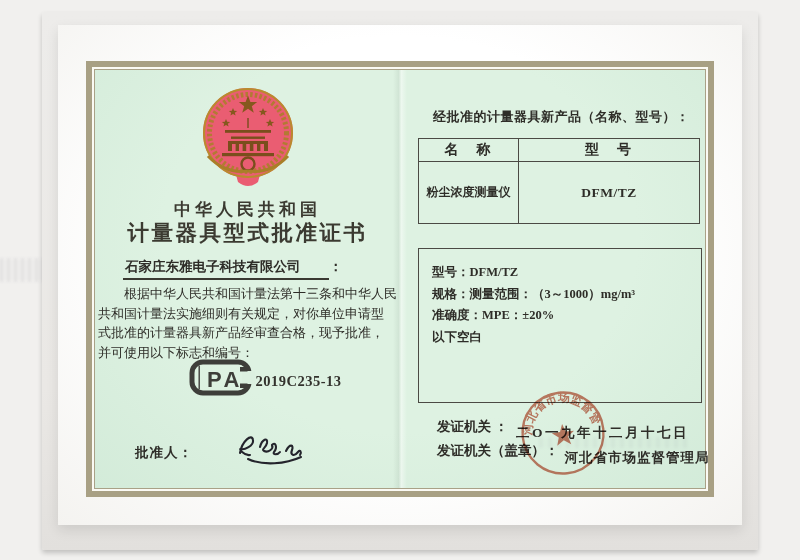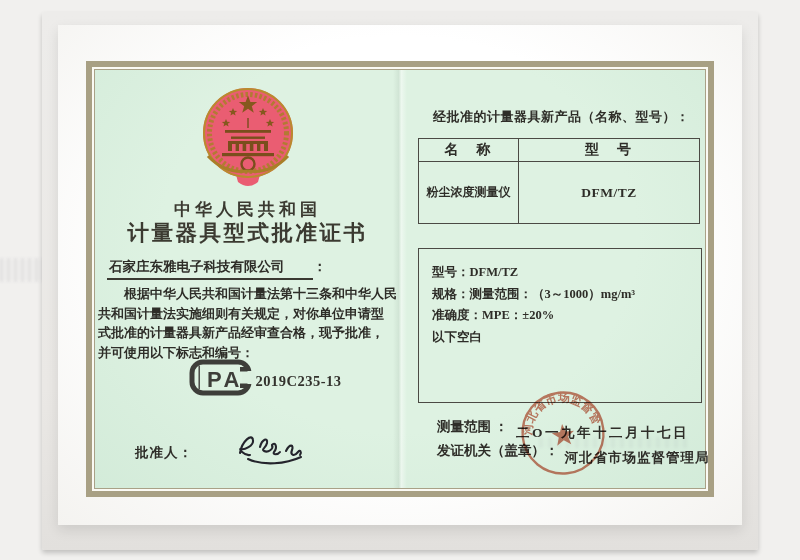--- a/index.html
+++ b/index.html
@@ -45,22 +45,23 @@
     font-size:17px;font-weight:bold;letter-spacing:4px;color:#3b3a31;
   }
   .cert-title{
     position:absolute;top:148px;left:0;width:100%;text-align:center;
     font-size:21.5px;font-weight:bold;letter-spacing:2.5px;color:#3b3a31;
   }
   .company-row{position:absolute;top:188px;left:12px;font-size:13.5px;font-weight:bold;white-space:nowrap;}
   .company-name{
     display:inline-block;min-width:198px;padding:0 6px 2px 2px;
     border-bottom:2px solid #3a3932;
-  }
-  .body-par{position:absolute;top:214px;left:3px;width:294px;font-size:13px;font-weight:bold;line-height:19.5px;}
+    margin-left:16px;
+  }
+  .body-par{position:absolute;top:214px;left:3px;width:294px;font-size:13px;font-weight:normal;line-height:19.5px;}
   .body-line{display:block;white-space:nowrap;}
   .body-line.first{text-indent:2em;}
   .cpa-row{
     position:absolute;top:289px;left:0;width:100%;box-sizing:border-box;
     display:flex;justify-content:center;align-items:flex-end;padding-left:36px;
   }
   .cpa-number{font-size:14.5px;font-weight:bold;color:#33322d;padding-bottom:6px;letter-spacing:0.5px;}
   .approver{position:absolute;top:374px;left:40px;font-size:13.5px;font-weight:bold;letter-spacing:1px;}
   .signature{position:absolute;top:356px;left:133px;}
 
@@ -193,21 +194,21 @@
             </div>
 
             <div class="spec-box">
               <span class="spec-line">型号：DFM/TZ</span>
               <span class="spec-line">规格：测量范围：（3～1000）mg/m³</span>
               <span class="spec-line">准确度：MPE：±20%</span>
               <span class="spec-line">以下空白</span>
               <div class="bleed-box"></div>
             </div>
 
-            <div class="issue-row"><span>测量范围 ：</span><span class="row-value">二O一九年十二月十七日</span></div>
+            <div class="issue-row"><span>发证机关 ：</span><span class="row-value">二O一九年十二月十七日</span></div>
 
             <div class="issuer-row"><span>发证机关（盖章）：</span><span class="row-value">河北省市场监督管理局</span></div>
 
             <svg class="seal" width="90" height="90" viewBox="0 0 100 100">
               <defs>
                 <path id="sealArc" d="M 50 50 m -35 0 a 35 35 0 1 1 70 0"></path>
               </defs>
               <g transform="rotate(-6 50 50)">
                 <circle cx="50" cy="50" r="45" fill="none" stroke="#c65c44" stroke-width="2.6"></circle>
                 <text font-size="13" font-weight="bold" fill="#c65c44" font-family="Liberation Serif, DejaVu Serif, serif">

